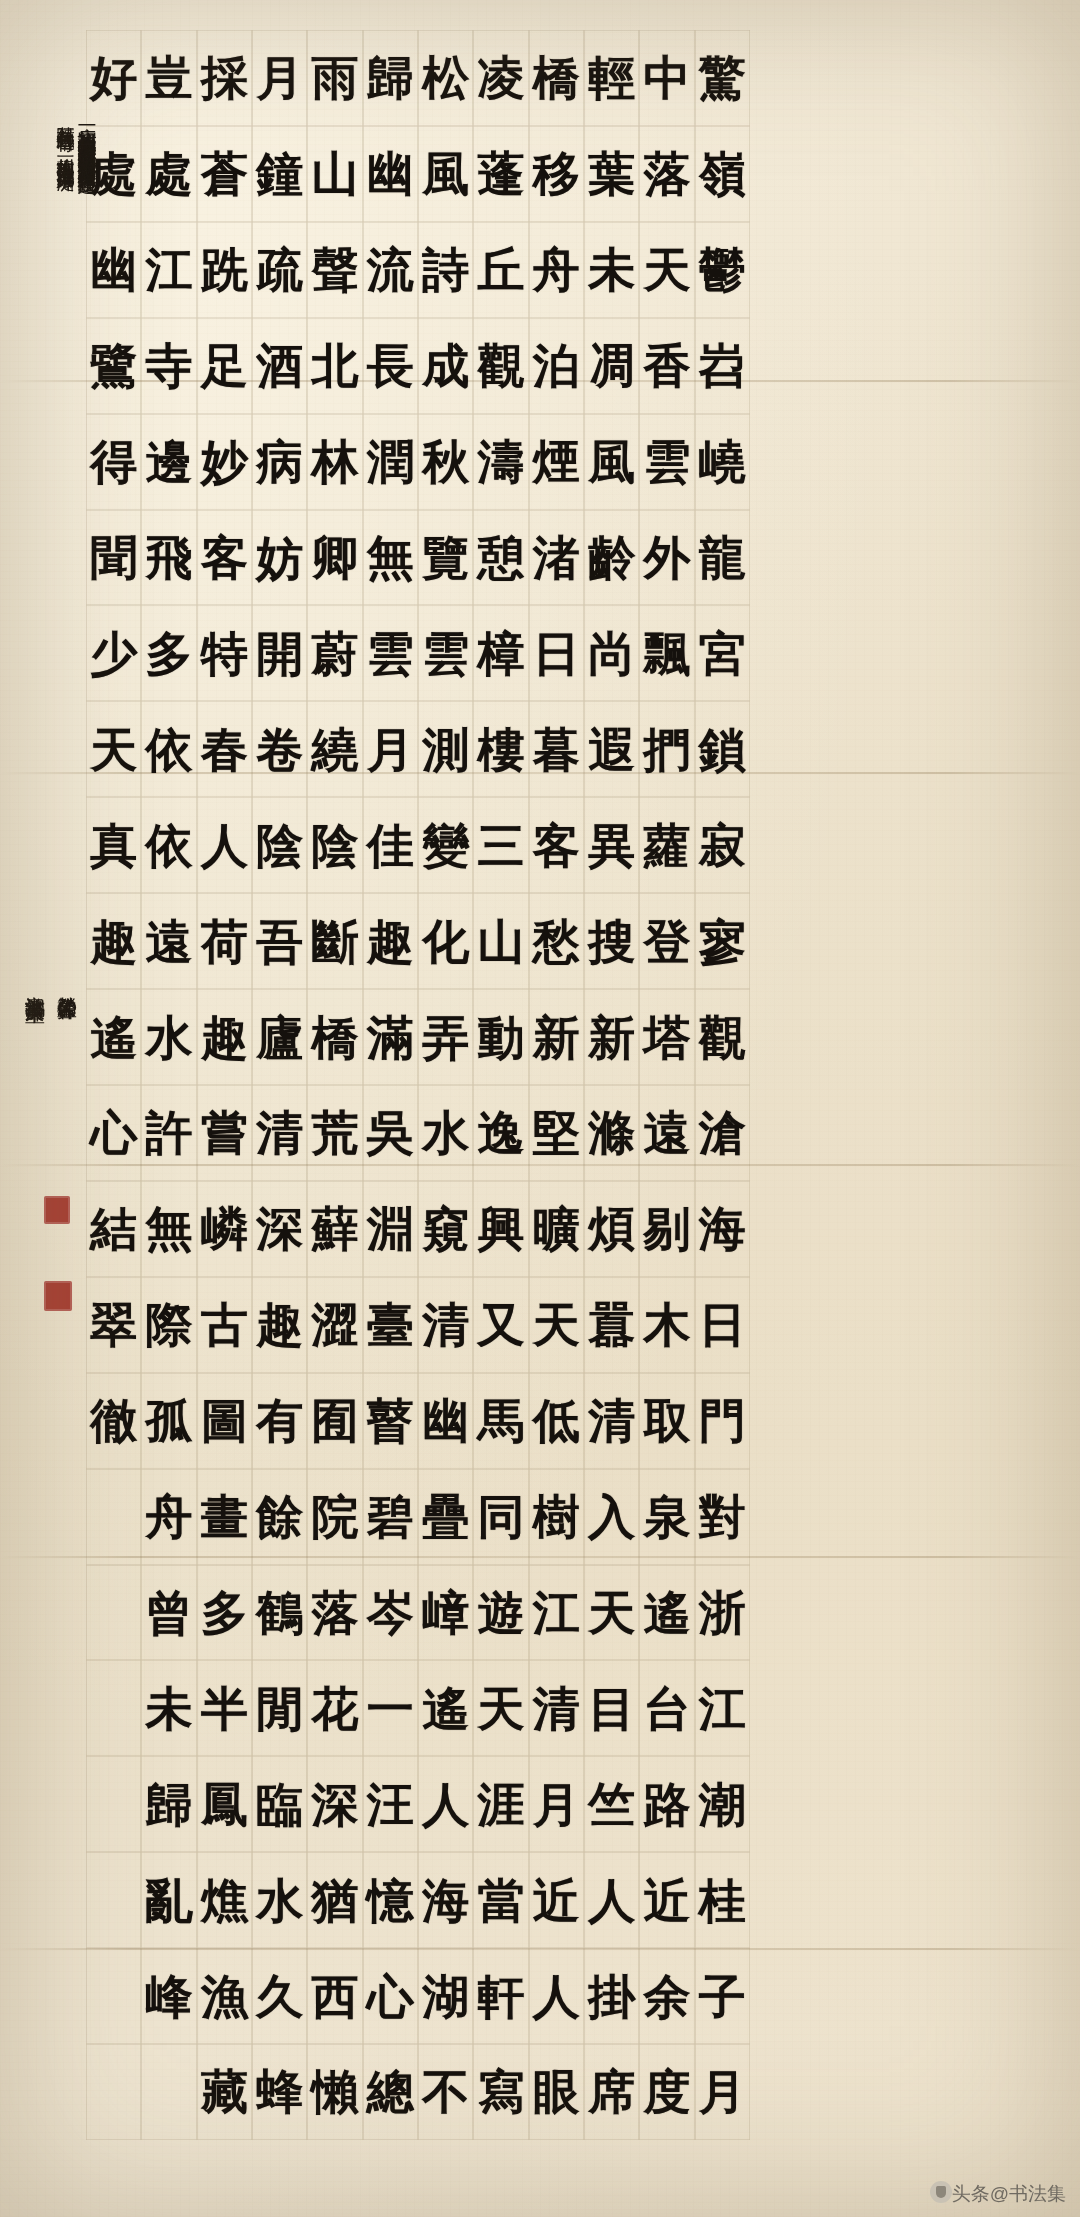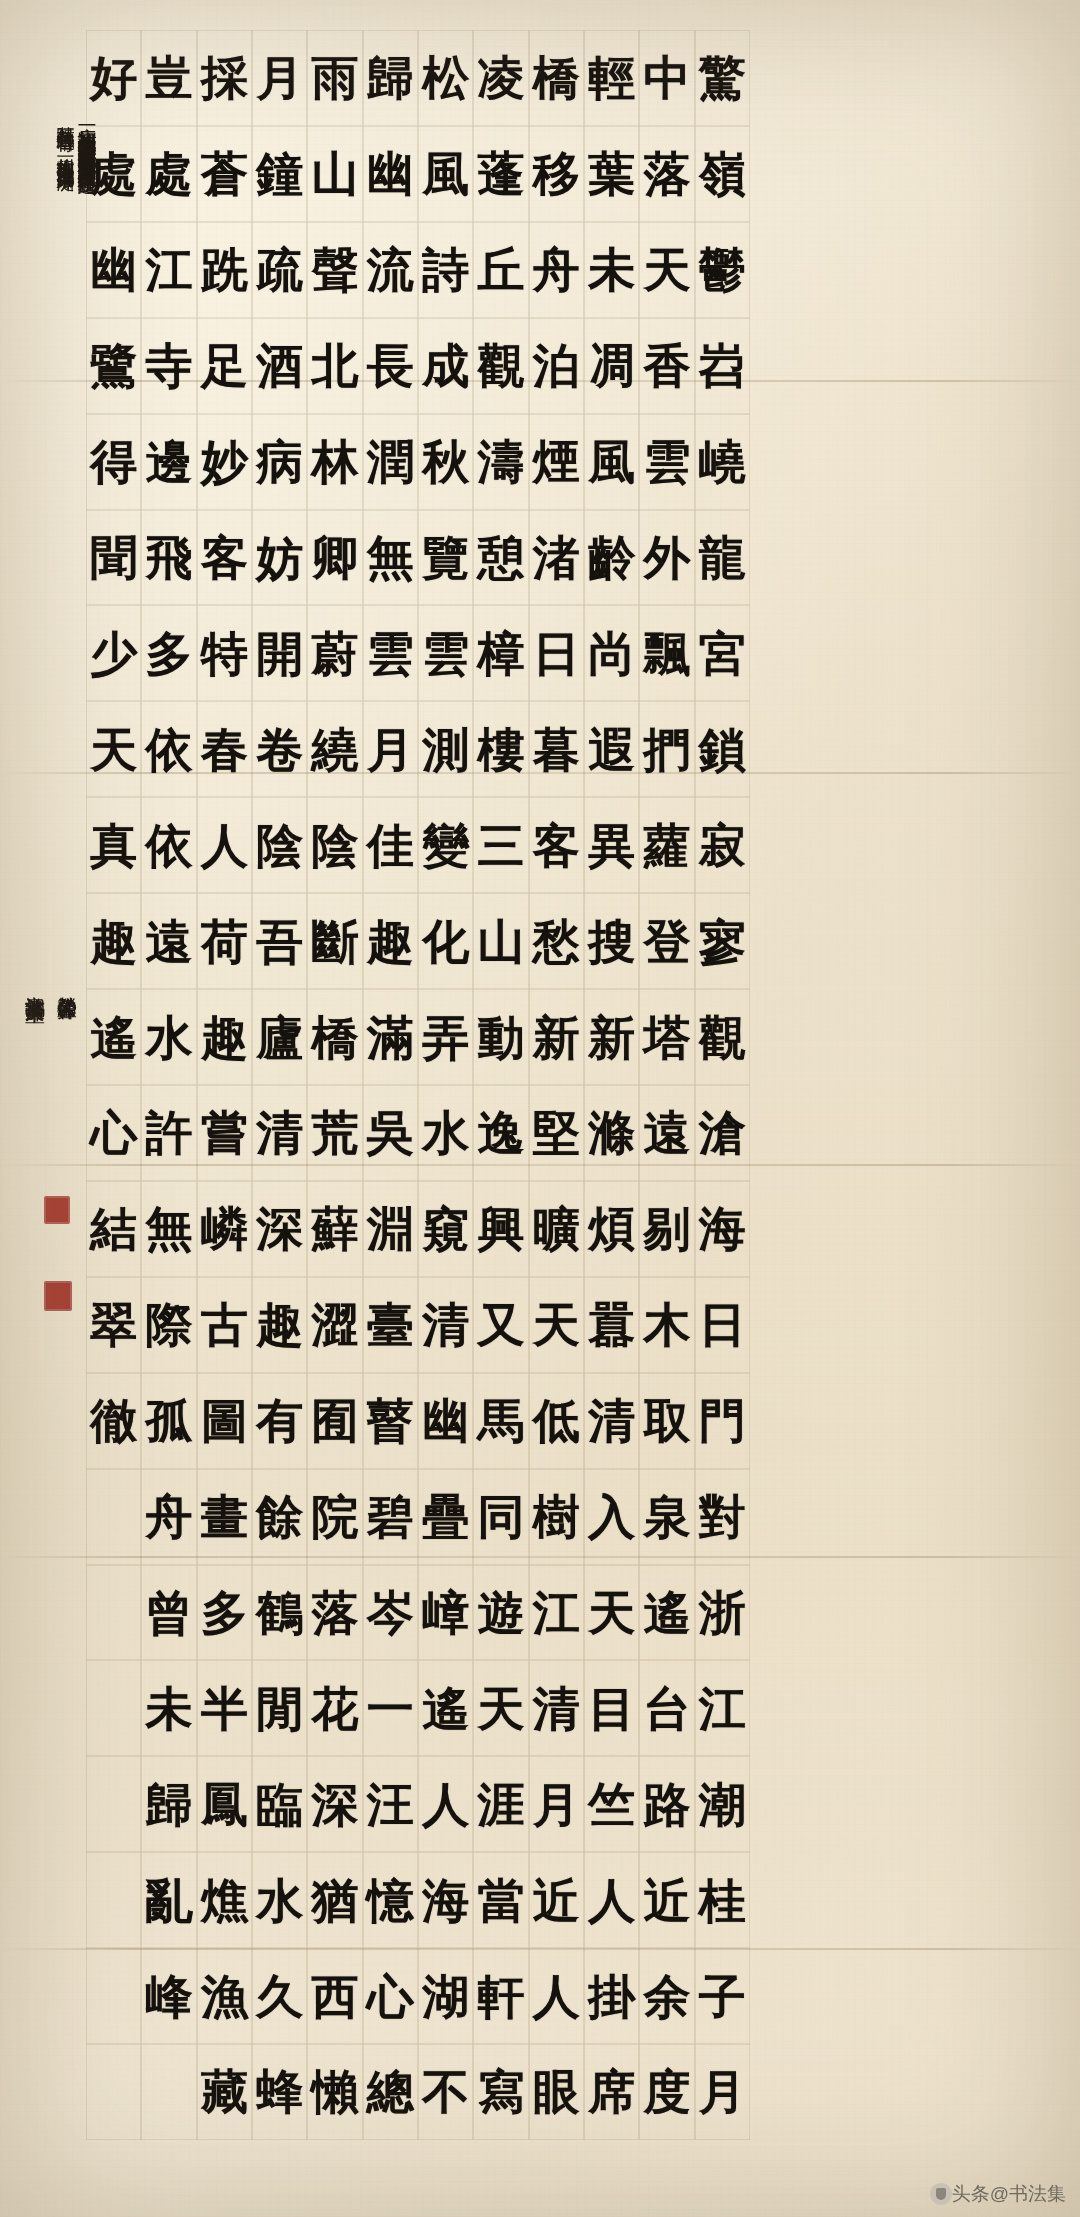--- a/index.html
+++ b/index.html
@@ -116,21 +116,21 @@
   }
   .seal.s1 { left: 44px; top: 1196px; width: 26px; height: 28px; }
   .seal.s2 { left: 44px; top: 1281px; width: 28px; height: 30px; }
 
   
   #watermark {
     position: absolute;
     right: 14px;
     bottom: 10px;
     display: flex;
-    align-items: center;
+    align-items: flex-start;
     color: #6f6a61;
     font-size: 19px;
     font-family: "Liberation Sans", sans-serif;
     margin-top: 32px;
   }
   #watermark .wm-logo {
     width: 22px;
     height: 22px;
     border-radius: 50%;
     background: #c9c2b4;

